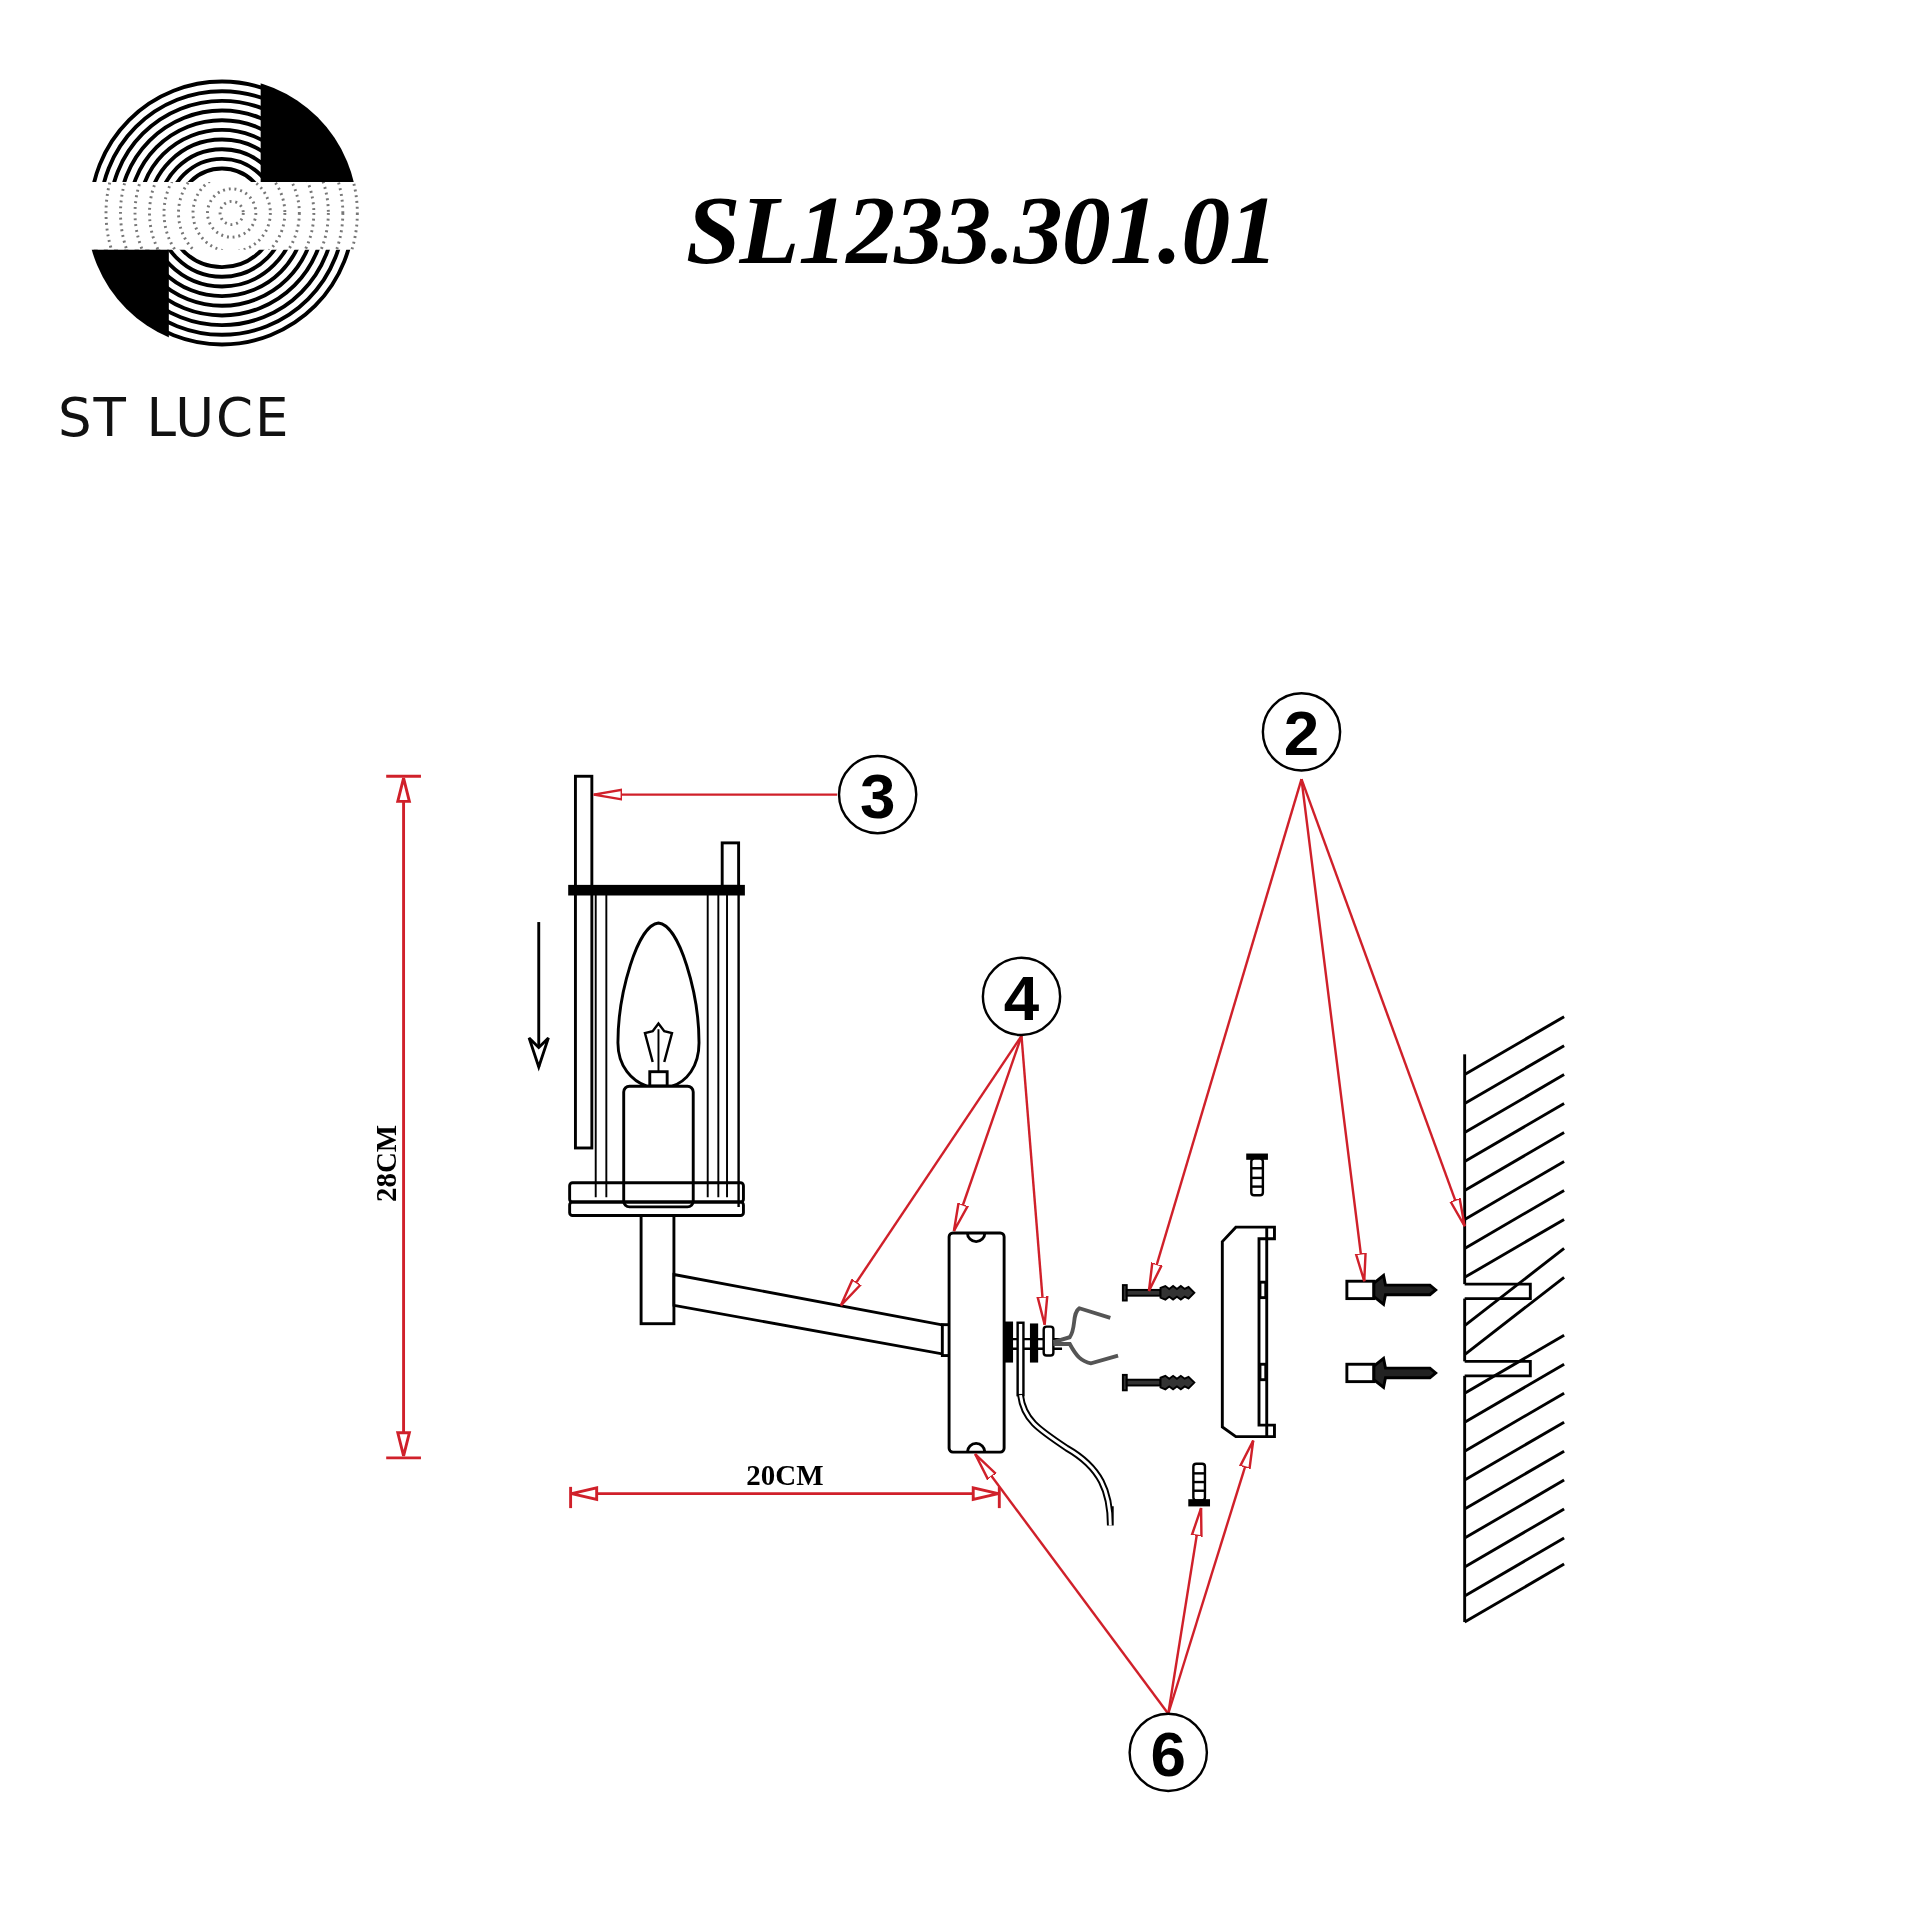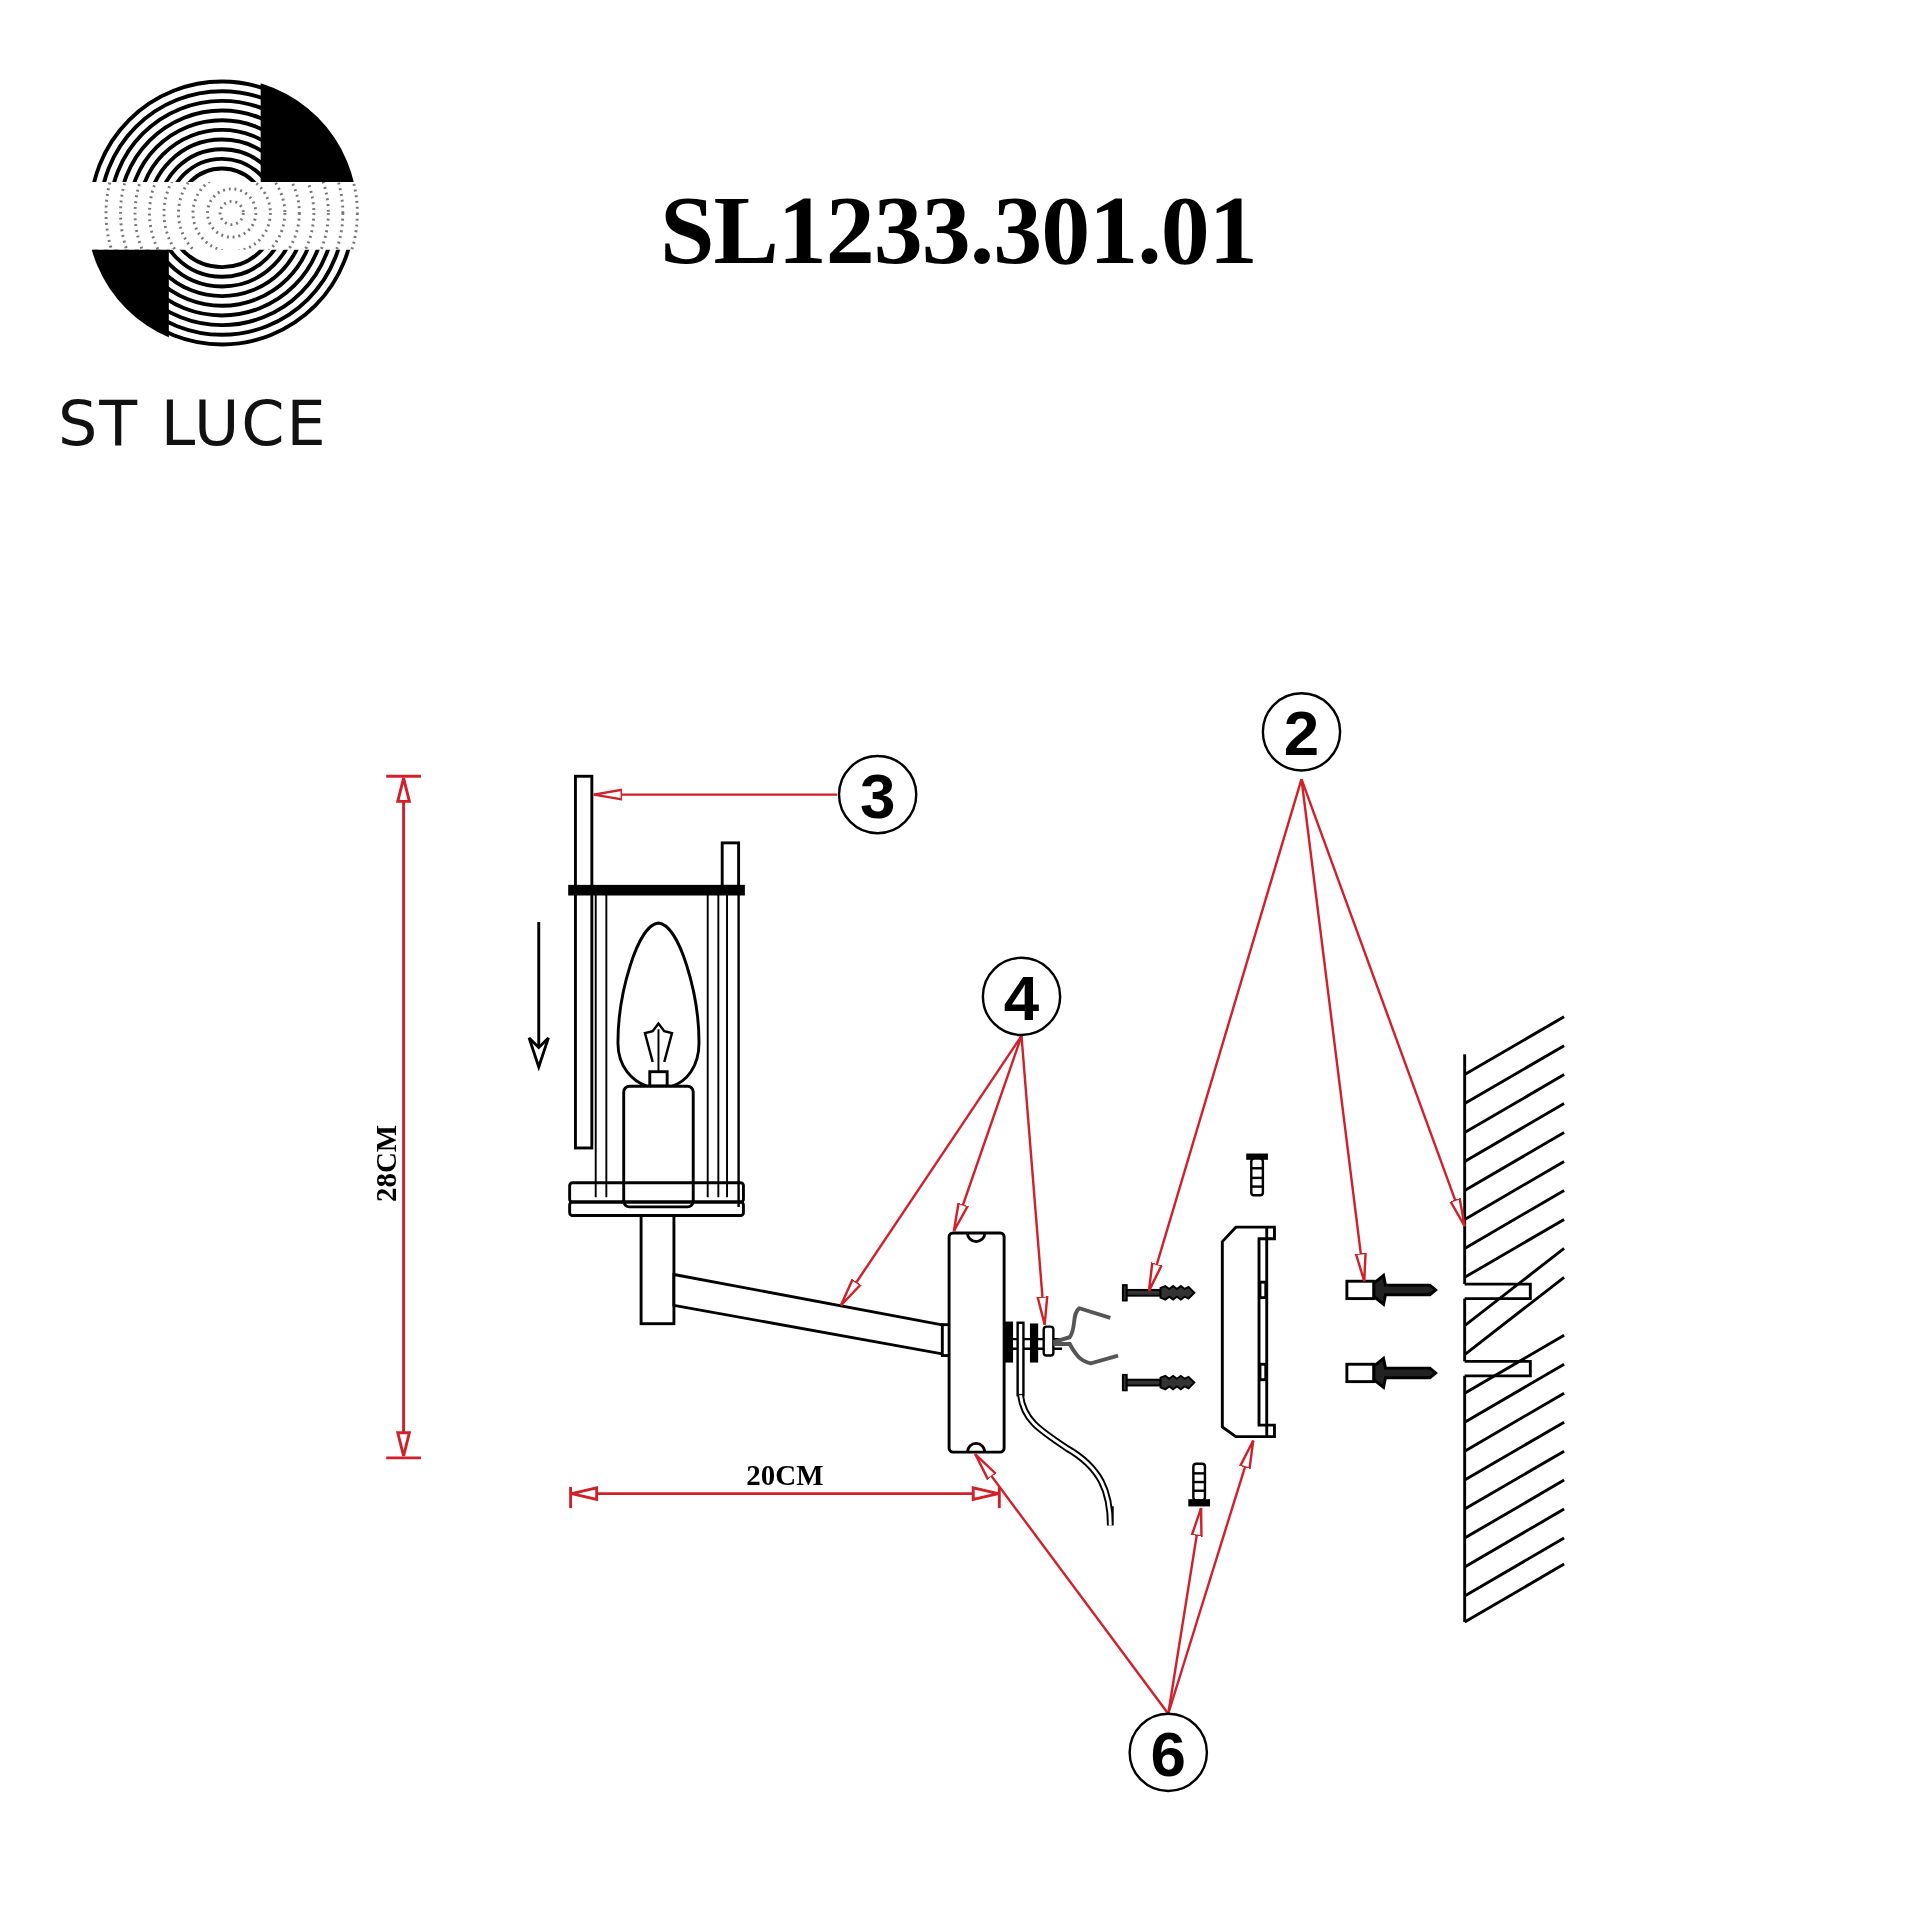--- a/index.html
+++ b/index.html
@@ -1,20 +1,20 @@
 <!DOCTYPE html>
 <html><head>
 <meta charset="utf-8">
 <style>
   html, body { margin: 0; padding: 0; background: #ffffff; }
   body { width: 1931px; height: 1931px; position: relative; overflow: hidden; font-family: "Liberation Sans", sans-serif; }
   .logo { position: absolute; left: 58px; top: 68px; width: 328px; height: 406px; }
   .logo-mark { position: absolute; left: 19.3px; top: 0; width: 290px; height: 290px; }
-  .brand-text { position: absolute; left: 0; top: 319px; font-family: "DejaVu Sans", sans-serif; font-size: 62px; letter-spacing: 1.9px; color: #111; white-space: nowrap; }
-  .model-title { position: absolute; left: 660px; top: 174px; font-family: "Liberation Serif", serif; font-weight: bold; font-size: 98px; color: #000; letter-spacing: -1px; white-space: nowrap; }
+  .brand-text { position: absolute; left: 0; top: 319px; font-family: "DejaVu Sans", sans-serif; font-size: 53px; letter-spacing: 1.9px; color: #111; white-space: nowrap; }
+  .model-title { position: absolute; left: 686px; top: 174px; font-family: "Liberation Serif", serif; font-weight: bold; font-size: 98px; color: #000; letter-spacing: -1px; white-space: nowrap; font-style: italic; }
   .diagram { position: absolute; left: 0; top: 0; width: 1931px; height: 1931px; }
   .callout-num { font-family: "Liberation Sans", sans-serif; font-weight: bold; font-size: 66px; fill: #000; }
   .dim-text { font-family: "Liberation Serif", serif; font-weight: bold; font-size: 30px; fill: #000; }
 </style>
 </head>
 <body>
 
 <div class="logo">
   <svg class="logo-mark" viewBox="0 0 300 300">
     <defs>

